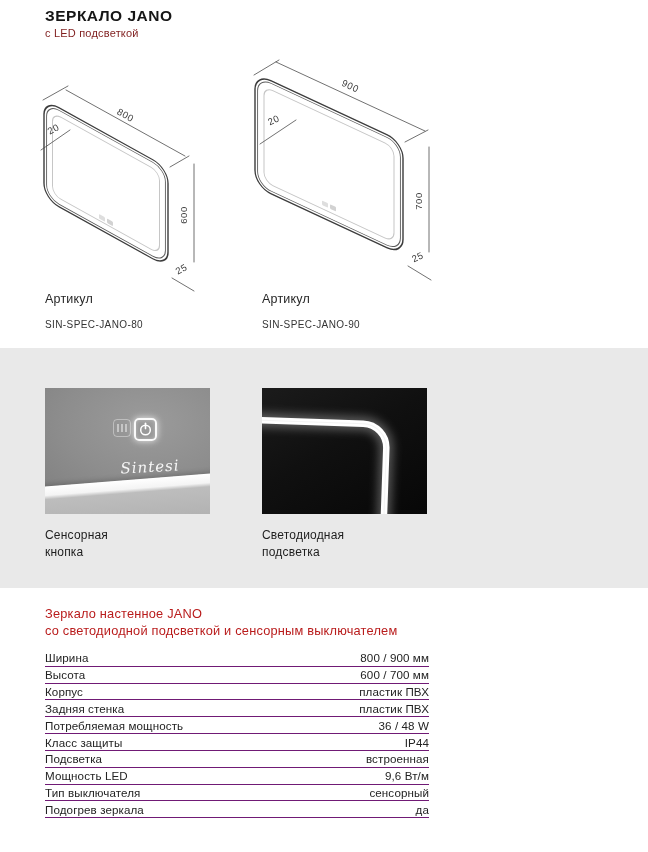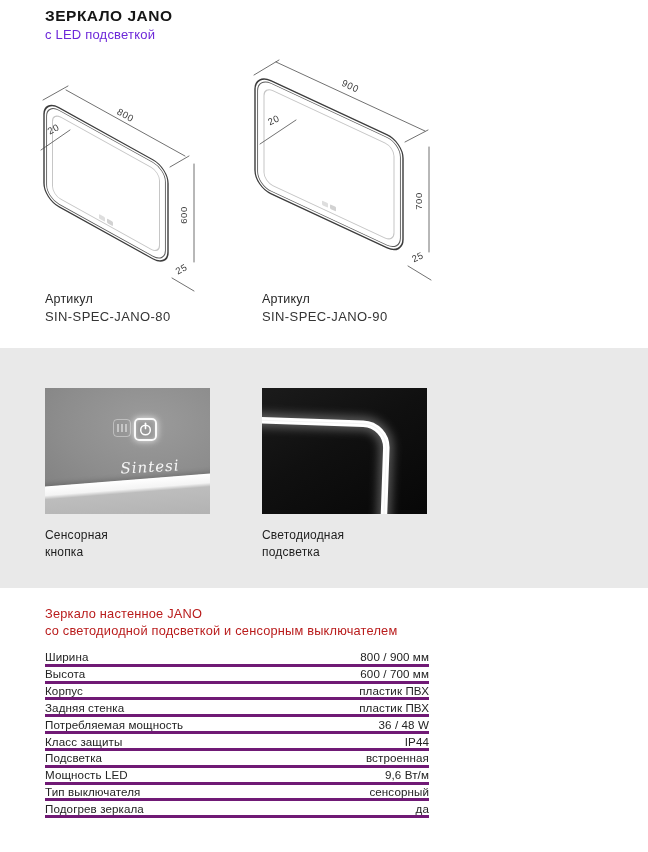--- a/index.html
+++ b/index.html
@@ -6,29 +6,29 @@
   body {
     width:648px; height:852px; position:relative; overflow:hidden;
     background:#ffffff;
     font-family:"Liberation Sans", sans-serif;
     color:#1f1f1f;
   }
   .abs { position:absolute; }
 
   
   .page-title { left:45px; top:7px; font-size:15.5px; font-weight:700; letter-spacing:.5px; color:#161616;text-align:right; }
-  .page-subtitle { left:45px; top:27px; font-size:13px; letter-spacing:.2px; color:#6d28d9; }
+  .page-subtitle { left:45px; top:27px; font-size:11px; letter-spacing:.2px; color:#7f1d1d; }
 
   
   .svg1 { left:36px; top:82px; }
   .svg2 { left:248px; top:56px; }
   svg text { font-family:"Liberation Sans", sans-serif; font-size:9.5px; fill:#3c3c3c; letter-spacing:.6px; }
 
   .article { font-size:12.5px; color:#262626; letter-spacing:.2px; }
-  .article .code { font-size:13px; color:#343434; letter-spacing:.4px; margin-top:3px; }
+  .article .code { font-size:10px; color:#343434; letter-spacing:.4px; margin-top:13px; }
   .article-1 { left:45px; top:292px; }
   .article-2 { left:262px; top:292px; }
 
   
   .band { left:0; top:348px; width:648px; height:240px; background:#e9e9e9; }
 
   .photo { width:165px; height:126px; overflow:hidden; }
   .photo-touch {
     left:45px; top:388px;
     background:radial-gradient(130% 110% at 62% 28%, #9b9b9b 0%, #8d8d8d 40%, #747474 100%);
@@ -62,21 +62,21 @@
 
   .caption { font-size:12px; line-height:16.5px; color:#1e1e1e; letter-spacing:.2px; }
   .caption-1 { left:45px; top:527px; }
   .caption-2 { left:262px; top:527px; }
 
   
   .spec-title { left:45px; top:606px; font-size:12.8px; line-height:16.5px; color:#b91c1c; letter-spacing:.2px; }
   .spec-table { left:45px; top:650px; width:384px; display:grid; grid-auto-rows:16.83px; }
   .spec-row {
     display:flex; justify-content:space-between; align-items:center;
-    border-bottom:3px solid #701a75; box-sizing:border-box;
+    border-bottom:1px solid #701a75; box-sizing:border-box;
     font-size:11.6px; color:#232323; letter-spacing:.1px;
   }
   .spec-row .rv { text-align:right; }
 </style>
 </head>
 <body>
 
 <div class="abs page-title">ЗЕРКАЛО JANO</div>
 <div class="abs page-subtitle">с LED подсветкой</div>
 

